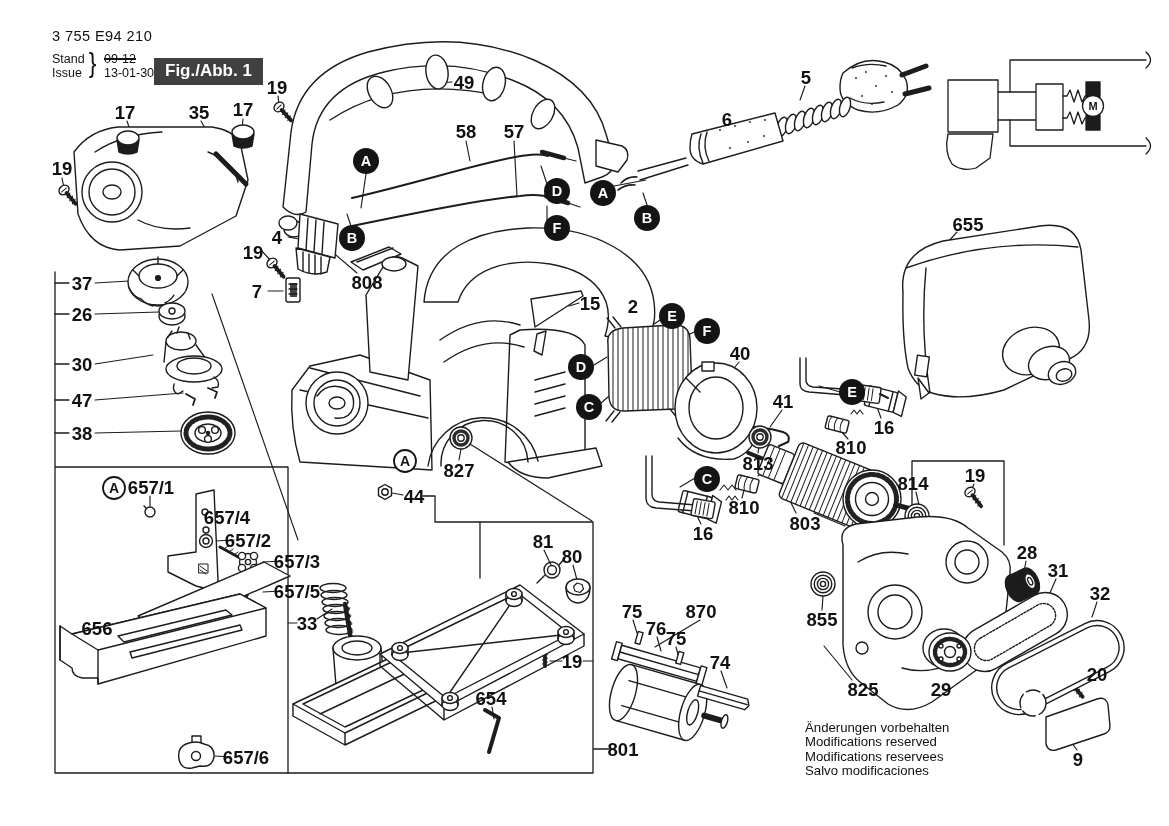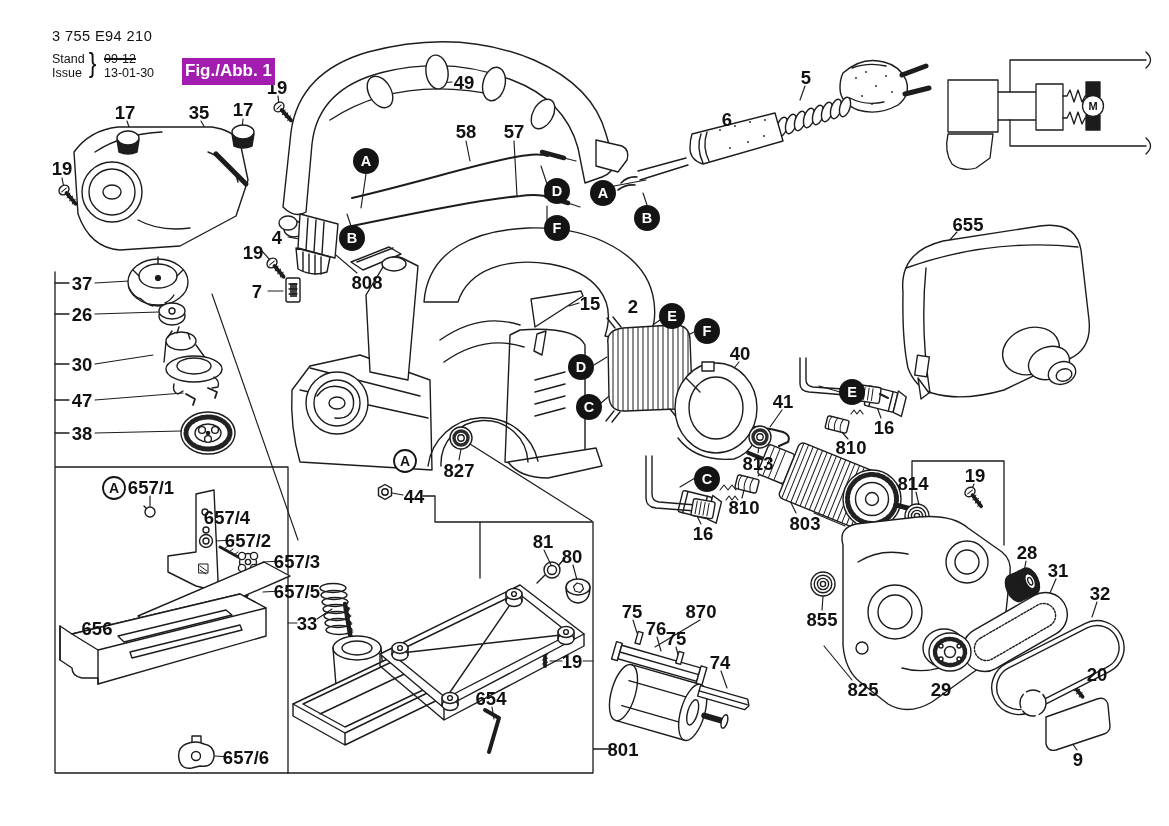--- a/index.html
+++ b/index.html
@@ -28,22 +28,22 @@
   
   .hdr{position:absolute;left:52px;top:28px;width:230px;height:62px;font-size:12.5px;}
   .hdr .pn{font-size:14.6px;letter-spacing:.4px;}
   .hdr .stand{position:absolute;left:0;top:24px;text-align:center;}
   .hdr .issue{position:absolute;left:0;top:38px;}
   .hdr .brace{position:absolute;left:36px;top:20px;font-size:27px;font-weight:normal;
               transform:scaleX(.85);}
   .hdr .d1{position:absolute;left:52px;top:24px;text-decoration:line-through;
            text-decoration-thickness:2px;}
   .hdr .d2{position:absolute;left:52px;top:38px;text-align:center;}
-  .figbox{position:absolute;left:154px;top:58px;background:#a21caf;color:#fff;
-          font-weight:bold;font-size:17px;padding:3px 3px 4px;margin-left:28px;}
+  .figbox{position:absolute;left:154px;top:58px;background:#404040;color:#fff;
+          font-weight:bold;font-size:17px;padding:3px 11px 4px;}
   .legal{position:absolute;left:805px;top:721px;font-size:13.2px;line-height:14.4px;}
 </style>
 </head>
 <body>
 
 <div class="page">
 
 <svg id="art" width="1169" height="826" viewBox="0 0 1169 826">
   <defs>
     <g id="screwDef">
@@ -677,14 +677,20 @@
 <div class="hdr">
   <div class="pn">3 755 E94 210</div>
   <div class="stand">Stand</div>
   <div class="issue">Issue</div>
   <div class="brace">}</div>
   <div class="d1">09-12</div>
   <div class="d2">13-01-30</div>
 </div>
 <div class="figbox">Fig./Abb. 1</div>
 
-
+<div class="legal">
+  <div>Änderungen vorbehalten</div>
+  <div>Modifications reserved</div>
+  <div>Modifications reservees</div>
+  <div>Salvo modificaciones</div>
 </div>
 
+</div>
+
 </body></html>

